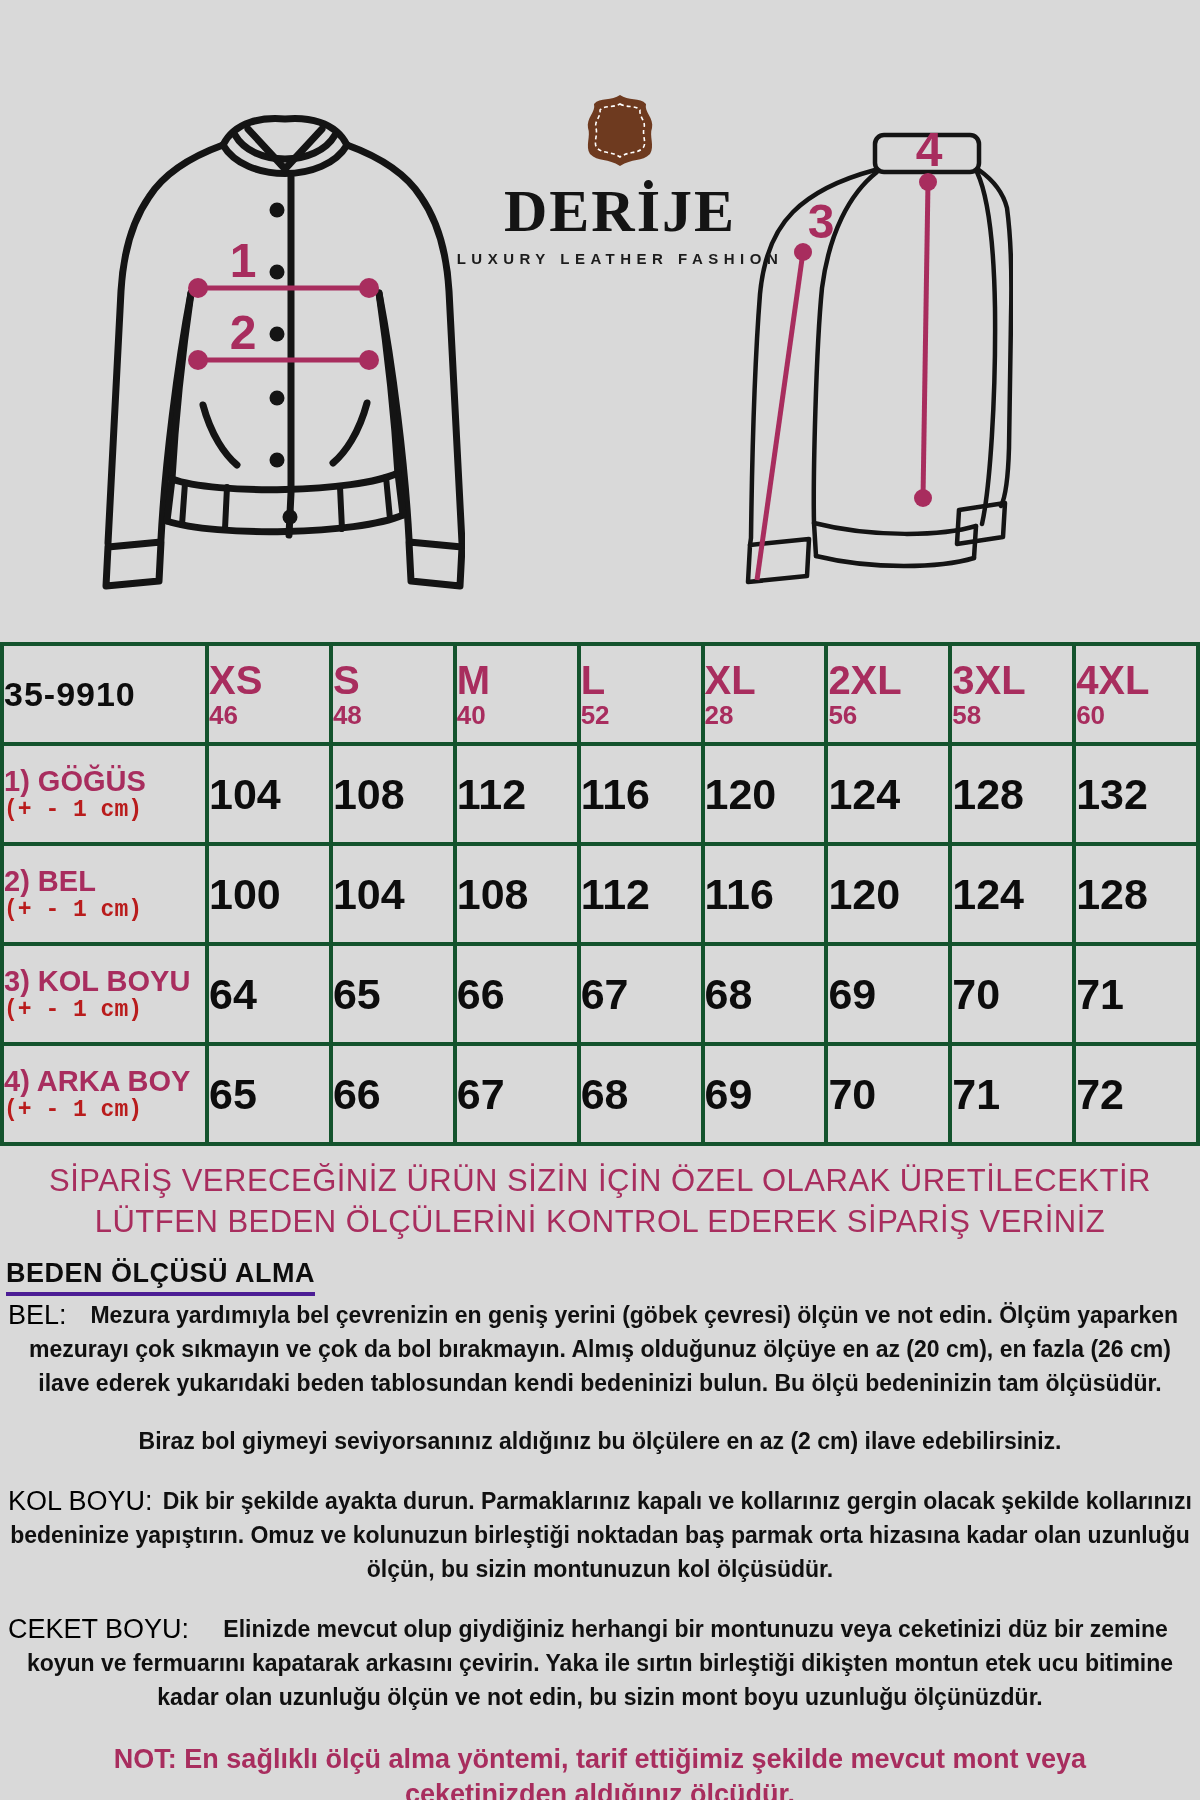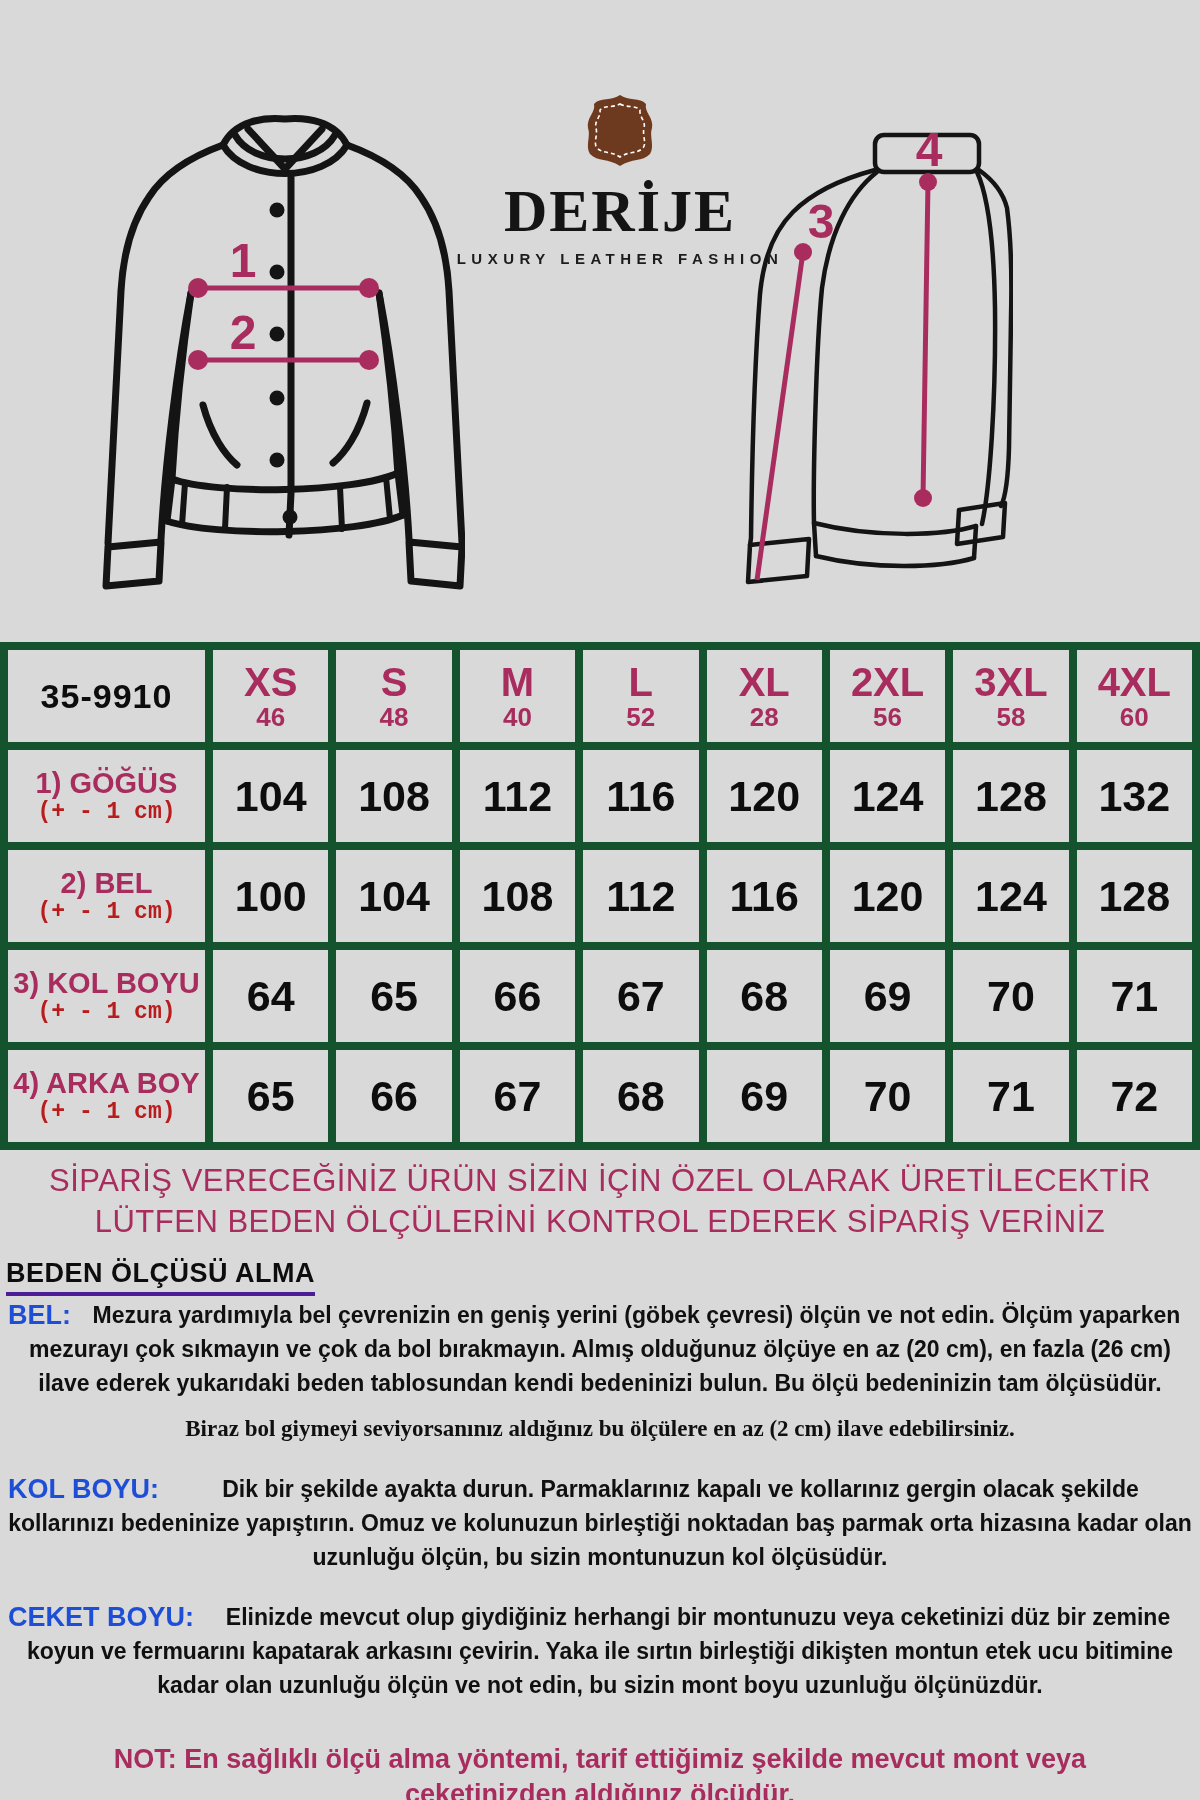--- a/index.html
+++ b/index.html
@@ -21,21 +21,21 @@
   }
   .brand-tagline{
     font-size:15px;font-weight:700;letter-spacing:5.5px;color:#1c1c1c;margin-top:8px;
   }
   
   .size-table{
     position:absolute;left:0;top:642px;width:1200px;height:500px;
     border-collapse:collapse;table-layout:fixed;
   }
   .size-table td{
-    border:8px solid #14532d;text-align:center;vertical-align:middle;padding:0;
+    border:4px solid #14532d;vertical-align:middle;padding:0;
   }
   .size-table tr{height:100px;}
   .col-label{width:205px;}
   .code-cell{font-size:34px;font-weight:700;color:#0d0d0d;letter-spacing:1px;}
   .size-label{font-size:40px;font-weight:700;color:#a82d5e;line-height:42px;}
   .size-num{font-size:26px;font-weight:700;color:#a82d5e;line-height:28px;}
   .row-title{font-size:29px;font-weight:700;color:#a82d5e;line-height:32px;}
   .row-tol{font-size:23px;font-weight:700;color:#b91c1c;line-height:27px;font-family:Liberation Mono, monospace;}
   .val-cell{font-size:43px;font-weight:700;color:#0d0d0d;}
   
@@ -44,29 +44,29 @@
     color:#a82d5e;font-weight:400;font-size:31px;line-height:41px;letter-spacing:.5px;
   }
   .measure-heading{
     position:absolute;left:6px;top:1258px;
     font-size:27px;font-weight:700;color:#0d0d0d;
     border-bottom:4px solid #4c1d95;padding-bottom:3px;letter-spacing:.5px;
   }
   .sections{position:absolute;left:8px;top:1298px;width:1184px;}
   .section{position:relative;}
   .section-label{
-    float:left;color:#1d4ed8;font-weight:700;font-size:27px;line-height:34px;margin-right:10px;
+    float:left;color:#000000;font-weight:400;font-size:27px;line-height:34px;margin-right:10px;
   }
   .section-text{
     text-align:center;font-size:23px;font-weight:700;color:#101010;line-height:34px;
   }
   .section + .section{margin-top:26px;}
   .section-kol{margin-top:26px;}
   .section-ceket{margin-top:12px;}
-  .p2{margin-top:12px;font-family:Liberation Serif, serif;}
+  .p2{margin-top:24px;}
   .final-note{
     position:absolute;left:100px;top:1742px;width:1000px;text-align:center;
     color:#a82d5e;font-weight:700;font-size:27px;line-height:35px;
   }
 </style>
 </head>
 <body>
 
 <div class="canvas">
 

